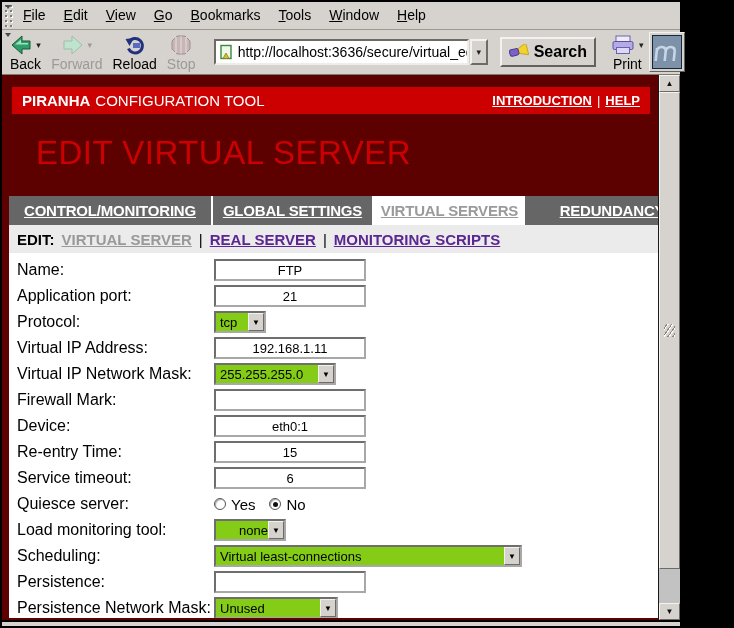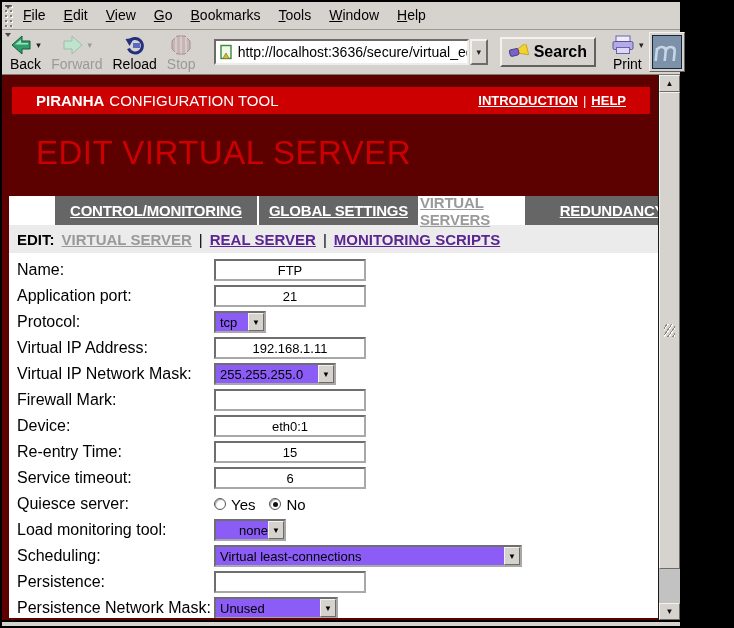--- a/index.html
+++ b/index.html
@@ -41,21 +41,21 @@
   .printgrp { margin-left:10px; }
   .logo { margin-left:auto; width:40px; height:40px; border:1px solid;
     border-color:#f4f2ee #64615c #64615c #f4f2ee; background:#d6d3ce; padding:2px; }
   .logo-inner { width:100%; height:100%; background:#7d92a8; border:1px solid #16263c;
     display:flex; align-items:center; justify-content:center; }
 
   
   .viewport { flex:1 1 auto; min-height:0; display:flex; }
   .page { flex:1; background:#5c0000; padding-left:7px; overflow:hidden; }
   .redbar { height:27px; margin:12px 8px 0 3px; background:#cc0000; display:flex; align-items:center;
-    justify-content:space-between; padding:0 24px; color:#fff; }
+    justify-content:space-between; padding:0 10px; color:#fff; }
   .brand { font-size:15px; display:flex; gap:5px; align-items:baseline; }
   .brand b { font-weight:bold; }
   .hlinks { font-size:13px; font-weight:bold; display:flex; align-items:center; gap:5px; }
   .hlinks a { color:#fff; text-decoration:underline; cursor:pointer; }
   .hlinks .sep { text-decoration:none; font-weight:normal; }
   .page-title { margin:26px 0 0 27px; font-size:33px; line-height:26px; color:#cc0000; letter-spacing:0.5px; }
   .content { margin-top:30px; width:692px; height:422px; background:#fff; overflow:hidden; }
 
   .tabs { height:29px; display:flex; }
   .tab { background:#666666; color:#fff; font-weight:bold; font-size:15px; text-decoration:underline;
@@ -67,21 +67,21 @@
   .subnav .sep { margin:0 7px; font-weight:normal; }
   .snlink { text-decoration:underline; cursor:pointer; }
   .snlink.current { color:#999999; }
   .snlink.link { color:#5b2693; }
 
   .formarea { padding:4px 0 0 8px; background:#fff; }
   .frow { height:26px; display:flex; align-items:center; }
   .flabel { flex:0 0 197px; font-size:16px; color:#000; }
   .ti { width:152px; height:22px; border:2px solid; border-color:#6e6e6e #a8a8a8 #a8a8a8 #6e6e6e;
     font-family:"Liberation Sans", sans-serif; font-size:13px; padding:0 3px; background:#fff; outline:none;text-align:center; }
-  .sel { height:22px; border:2px solid; border-color:#6e6e6e #a8a8a8 #a8a8a8 #6e6e6e; background:#8b5cf6;
+  .sel { height:22px; border:2px solid; border-color:#6e6e6e #a8a8a8 #a8a8a8 #6e6e6e; background:#84cc16;
     display:flex; align-items:stretch; cursor:default; }
   .sel-val { flex:1; font-size:13px; padding:2px 0 0 4px; white-space:nowrap; overflow:hidden; }
   .sel-btn { flex:0 0 16px; background:#d6d3ce; border:1px solid; border-color:#f4f2ee #6e6b66 #6e6b66 #f4f2ee;
     display:flex; align-items:center; justify-content:center; font-size:8px; color:#000; }
   .radio { width:12px; height:12px; border-radius:50%; border:1px solid #555; background:#fff;
     box-shadow:inset 1px 1px 1px rgba(0,0,0,0.35); display:inline-flex; align-items:center; justify-content:center;
     margin-right:5px; flex:0 0 auto; }
   .radio.checked::after { content:""; width:5px; height:5px; border-radius:50%; background:#111; }
   .rlabel { font-size:15px; margin-right:14px; }
 
@@ -221,21 +221,21 @@
           <a>INTRODUCTION</a>
           <span class="sep">|</span>
           <a>HELP</a>
         </div>
       </div>
 
       <div class="page-title">EDIT VIRTUAL SERVER</div>
 
       <div class="content">
         <div class="tabs" id="tabs">
-            <div class="tab" style="flex: 0 0 202px; margin-left: 46px;">CONTROL/MONITORING</div>
+            <div class="tab" style="flex: 0 0 202px;">CONTROL/MONITORING</div>
             <div class="tab" style="flex: 0 0 159px;">GLOBAL SETTINGS</div>
             <div class="tab active" style="flex: 1 1 0%;">VIRTUAL SERVERS</div>
             <div class="tab" style="flex: 0 0 174px;">REDUNDANCY</div>
           </div>
         <div class="subnav" id="subnav">
             <span style="margin-right: 7px;">EDIT:</span>
             <a class="snlink current">VIRTUAL SERVER</a>
             <span class="sep">|</span>
             <a class="snlink link">REAL SERVER</a>
             <span class="sep">|</span>

